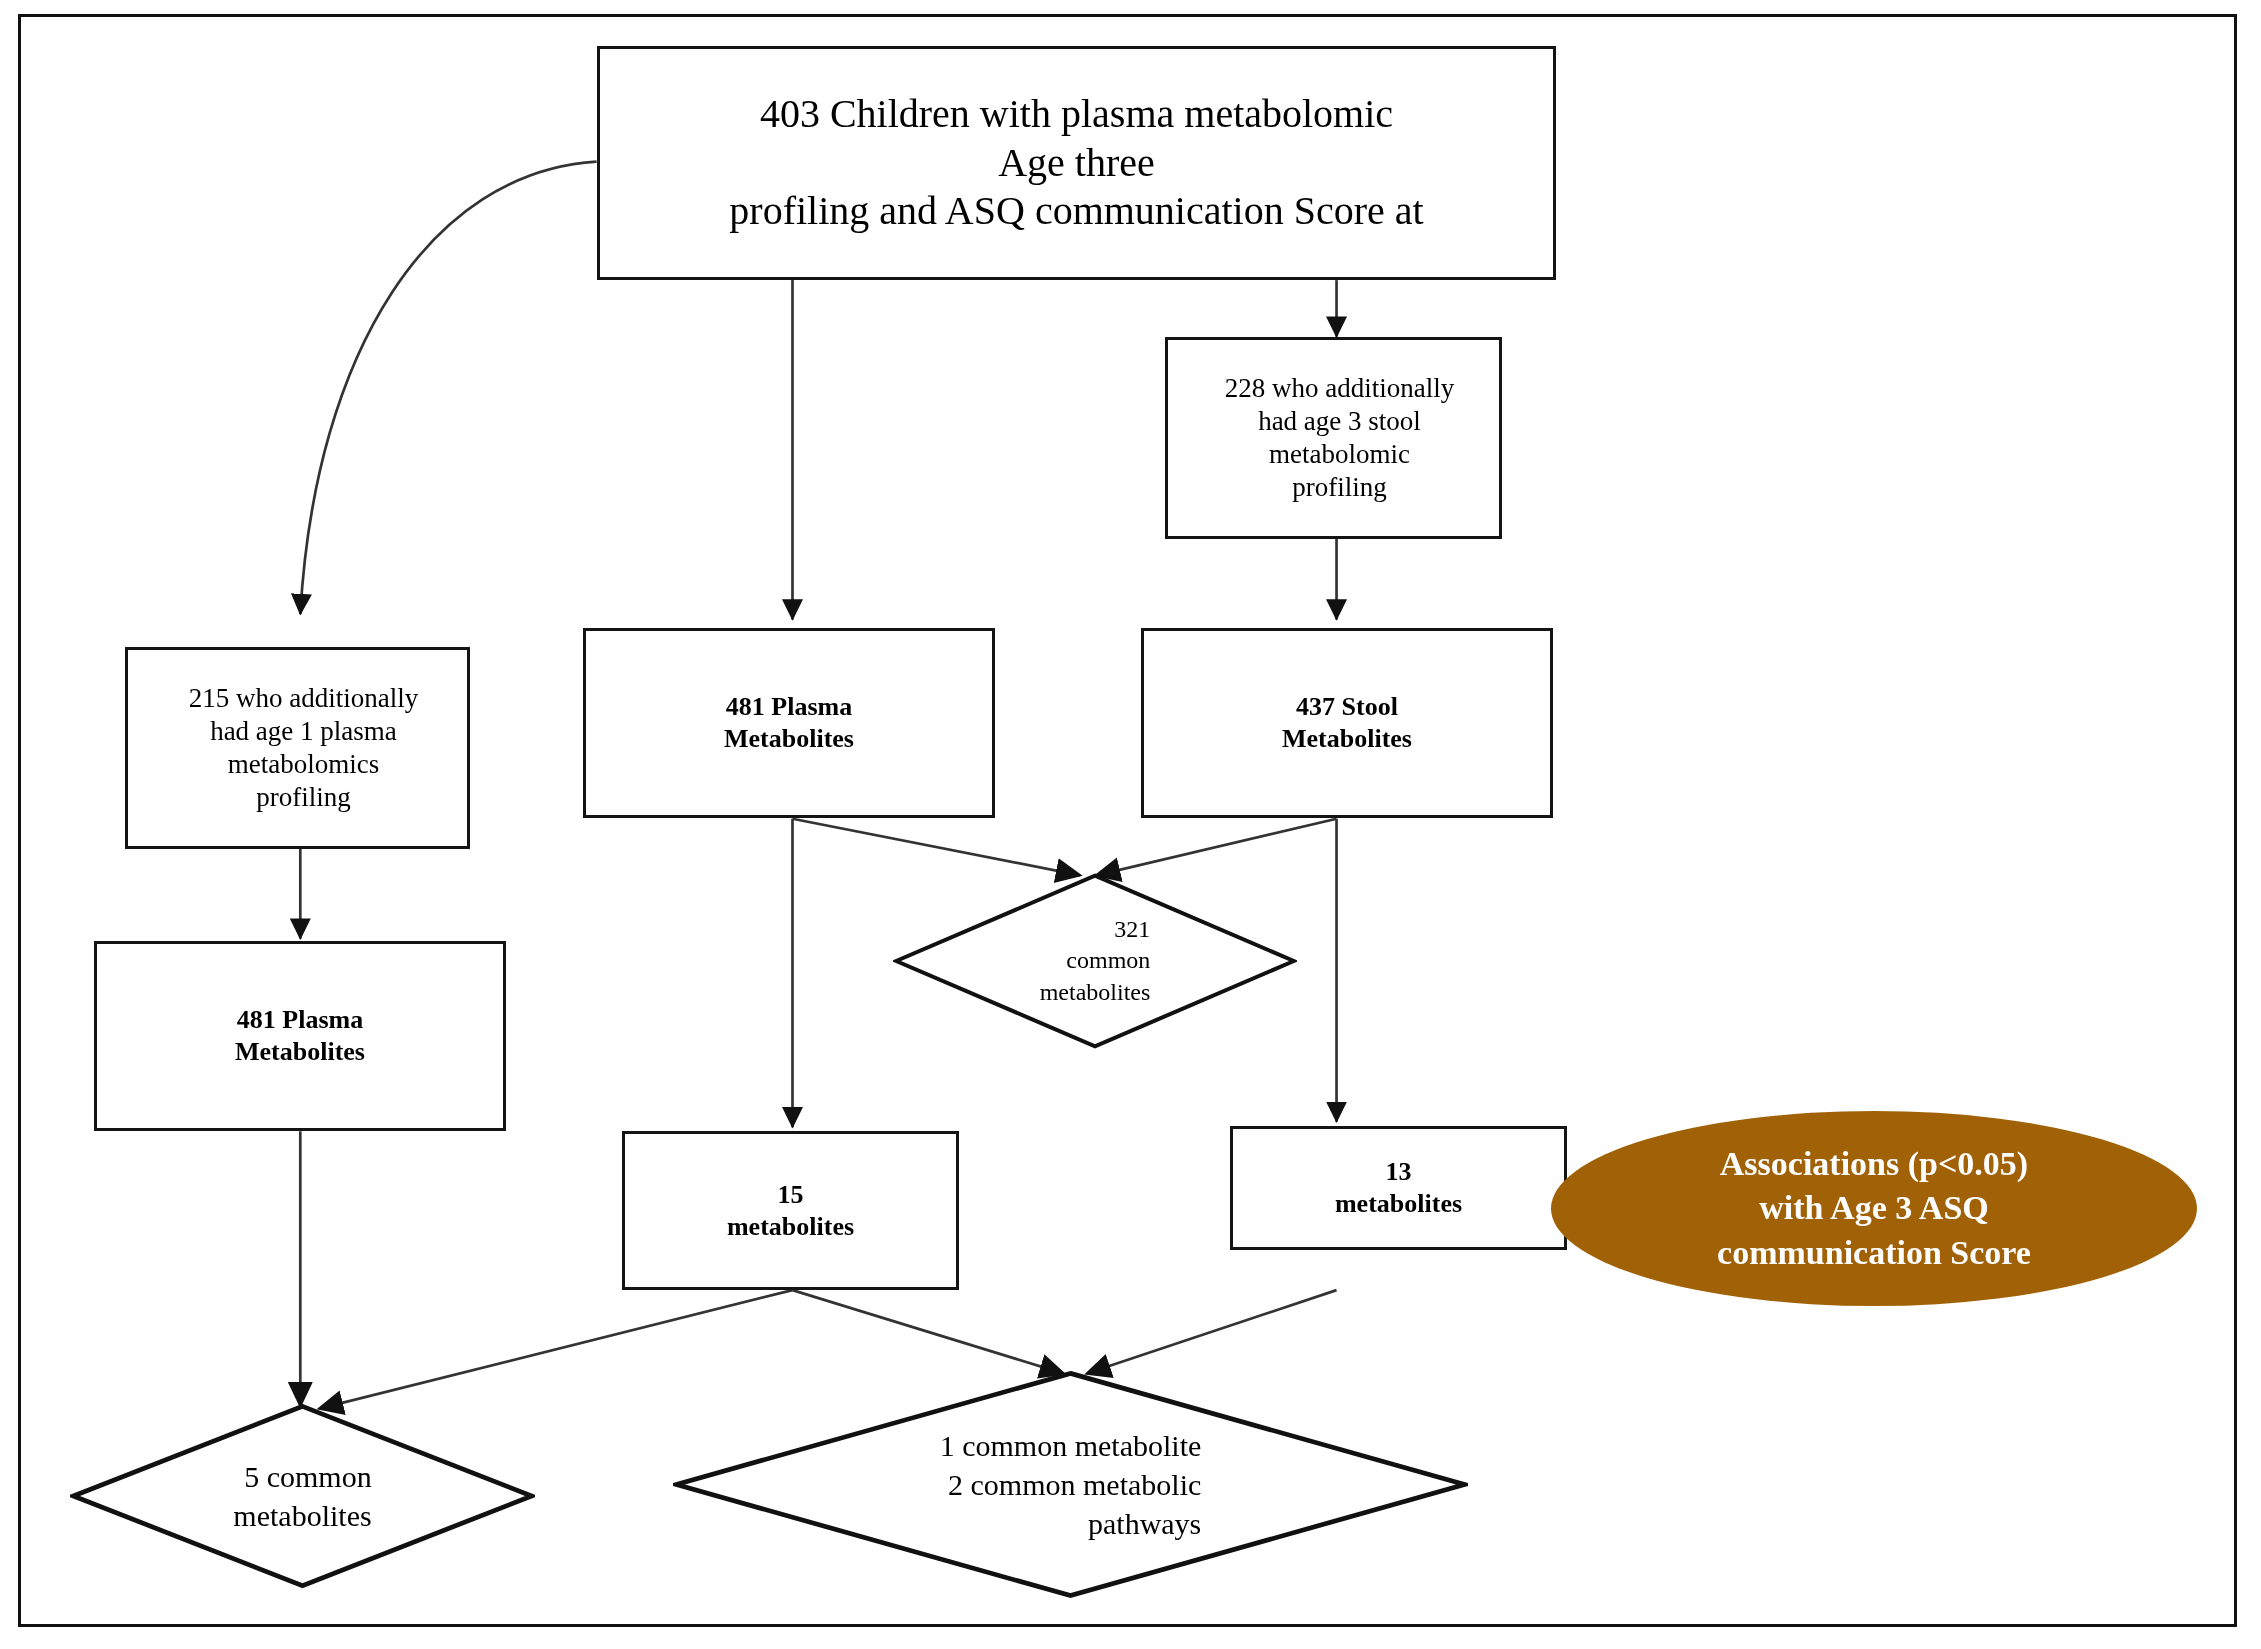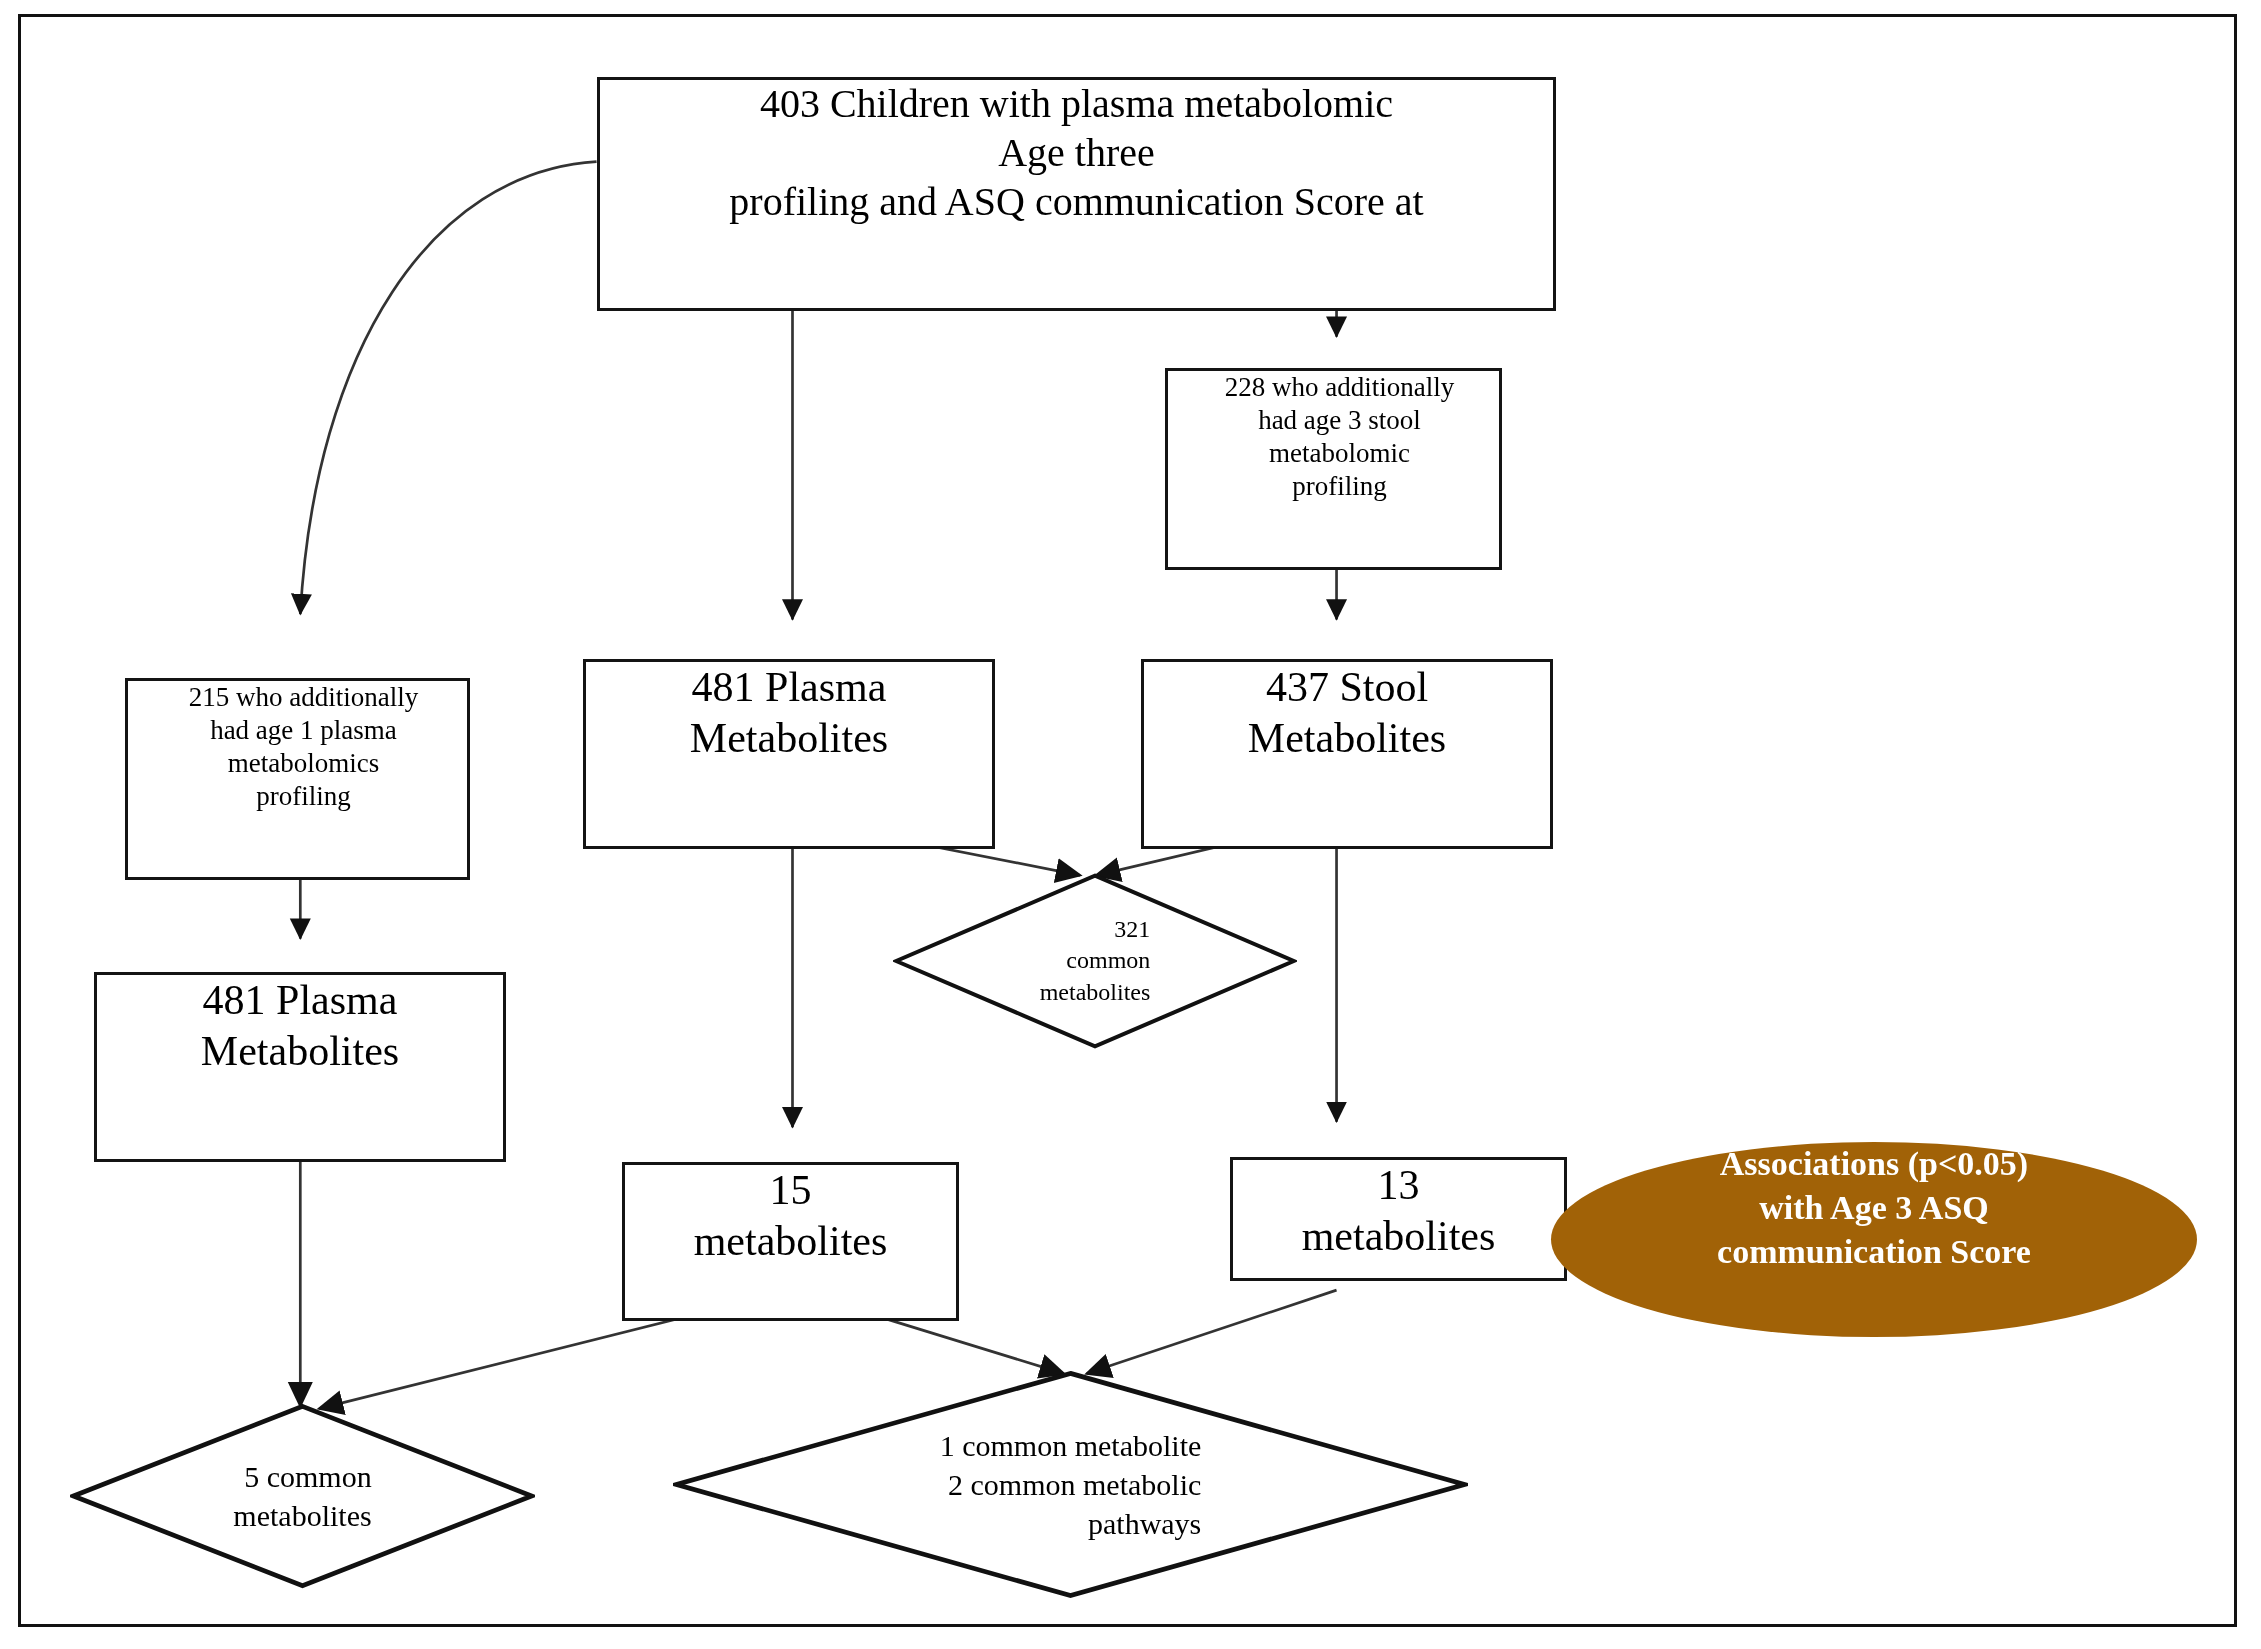--- a/index.html
+++ b/index.html
@@ -29,25 +29,25 @@
     position: absolute;
     left: 0; top: 0;
     width: 2261px;
     height: 1649px;
     pointer-events: none;
   }
   .node {
     position: absolute;
     box-sizing: border-box;
     display: flex;
+    align-items: center;
     justify-content: center;
     text-align: center;
     color: #000000;
     line-height: 1.22;
-    margin-top: 31px;
   }
   .boxnode {
     border: 3.4px solid #141414;
     background: #ffffff;
   }
   .boxnode > .txt { padding: 0 6.7px; }
   .ellipsenode {
     border-radius: 50%;
     background: #a16207;
     color: #ffffff;
@@ -63,21 +63,21 @@
     left: 0; top: 0;
     width: 100%; height: 100%;
     display: flex;
     align-items: center;
     justify-content: center;
     text-align: right;
     color: #000000;
     line-height: 1.30;
   }
   .fs-big   { font-size: 40px; }
-  .fs-mid   { font-size: 42px; }
+  .fs-mid   { font-size: 26px; font-weight: bold; }
   .fs-small { font-size: 27px; padding-left: 12px; }
   .fs-dsm   { font-size: 24px; }
   .fs-dmd   { font-size: 30px; }
   .fs-ell   { font-size: 34px; }
 </style>
 </head>
 <body>
 
 <div id="canvas">
 

